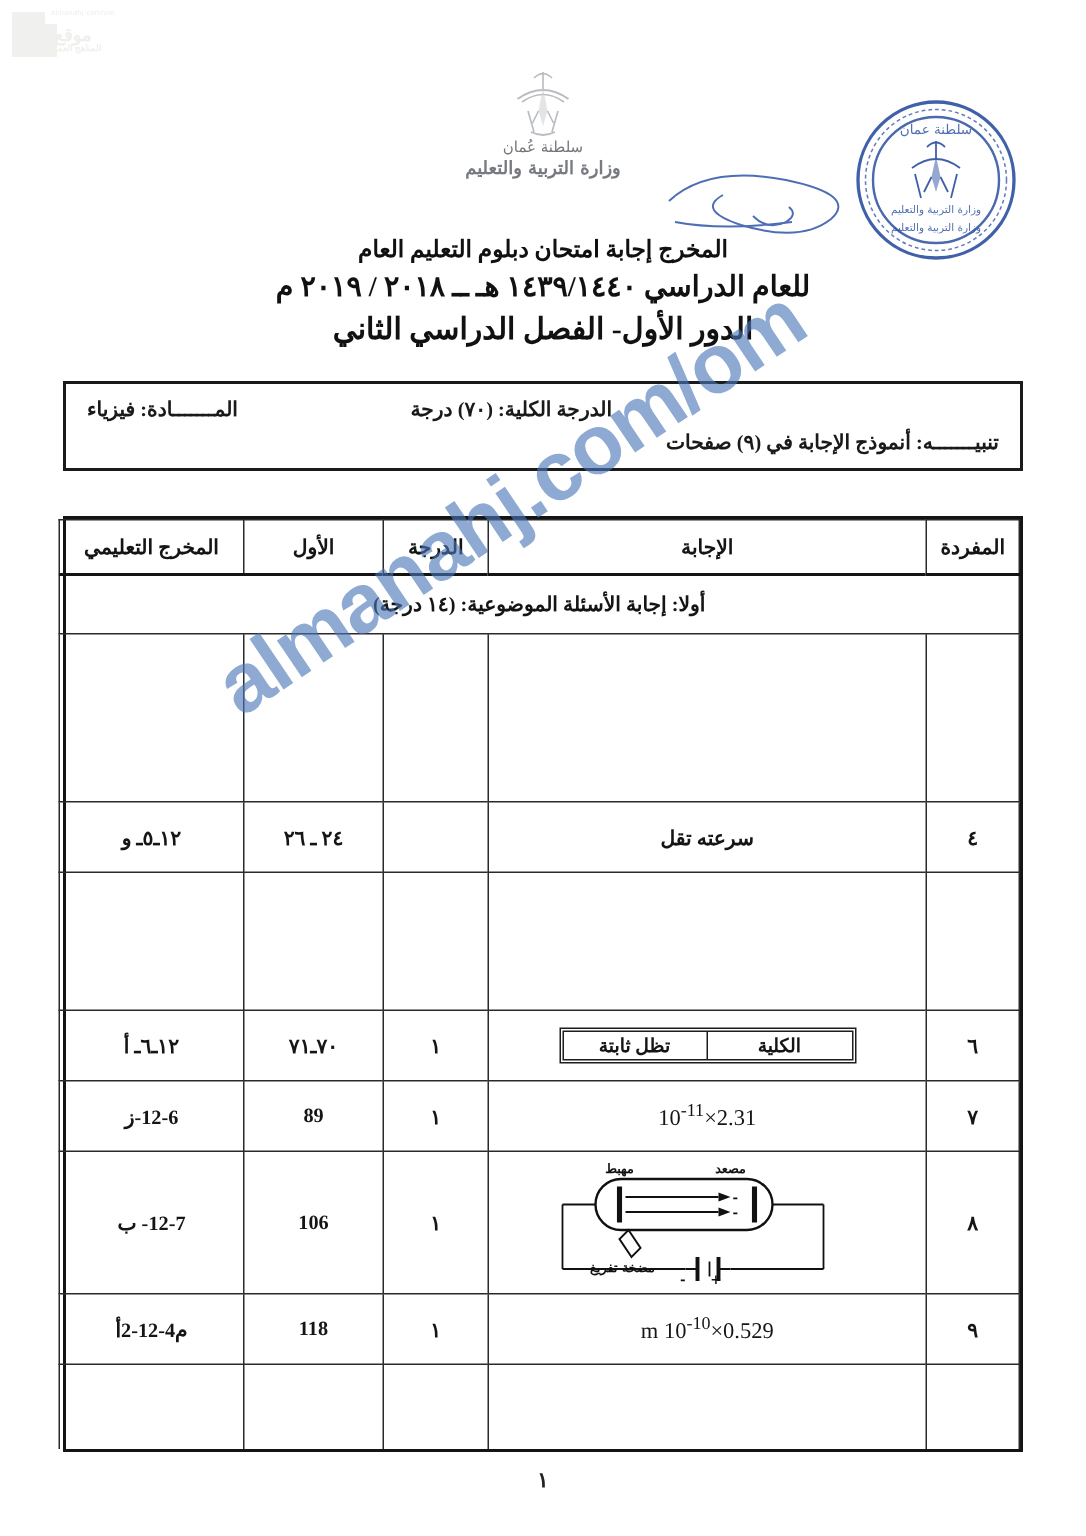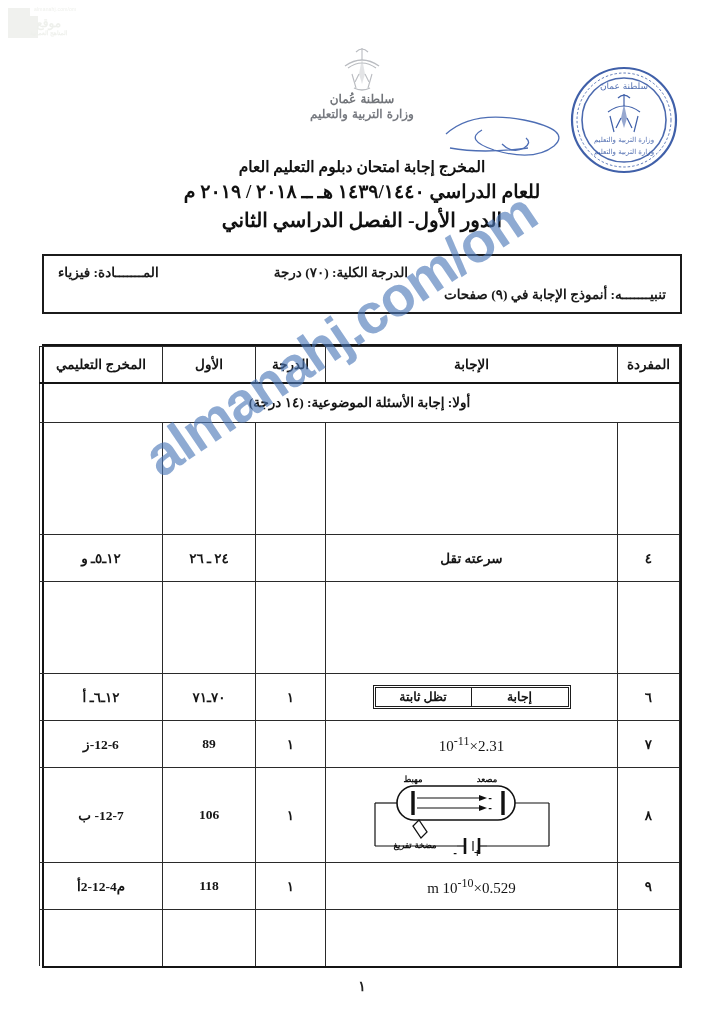--- a/index.html
+++ b/index.html
@@ -83,21 +83,21 @@
   }
   .ministry-script {
     position: absolute;
     left: 50%; top: 92px;
     transform: translateX(-50%);
     text-align: center;
     width: 230px;
     opacity: .72;
   }
   .ministry-script .l1 {
-    font-size: 12px; font-weight: bold; color: #3d4148;
+    font-size: 10px; font-weight: normal; color: #3d4148;
     font-family: "DejaVu Serif", serif;
     letter-spacing: 1px;
   }
   .ministry-script .l2 {
     font-size: 12px; font-weight: bold; color: #444851;
     font-family: "DejaVu Serif", serif;
     margin-top: 1px; letter-spacing: 1px;
   }
 
   .seal {
@@ -364,21 +364,21 @@
           <td></td>
           <td></td>
           <td></td>
           <td></td>
         </tr>
 
         <tr class="r-mid">
           <td>٦</td>
           <td class="ansbox-cell">
             <span class="choice-frame">
-              <span class="ch">إجابة</span>
+              <span class="ch">الكلية</span>
               <span class="ch">تظل ثابتة</span>
             </span>
           </td>
           <td>١</td>
           <td>٧٠ـ٧١</td>
           <td>١٢ـ٦ـ أ</td>
         </tr>
 
         <tr class="r-mid">
           <td>٧</td>

